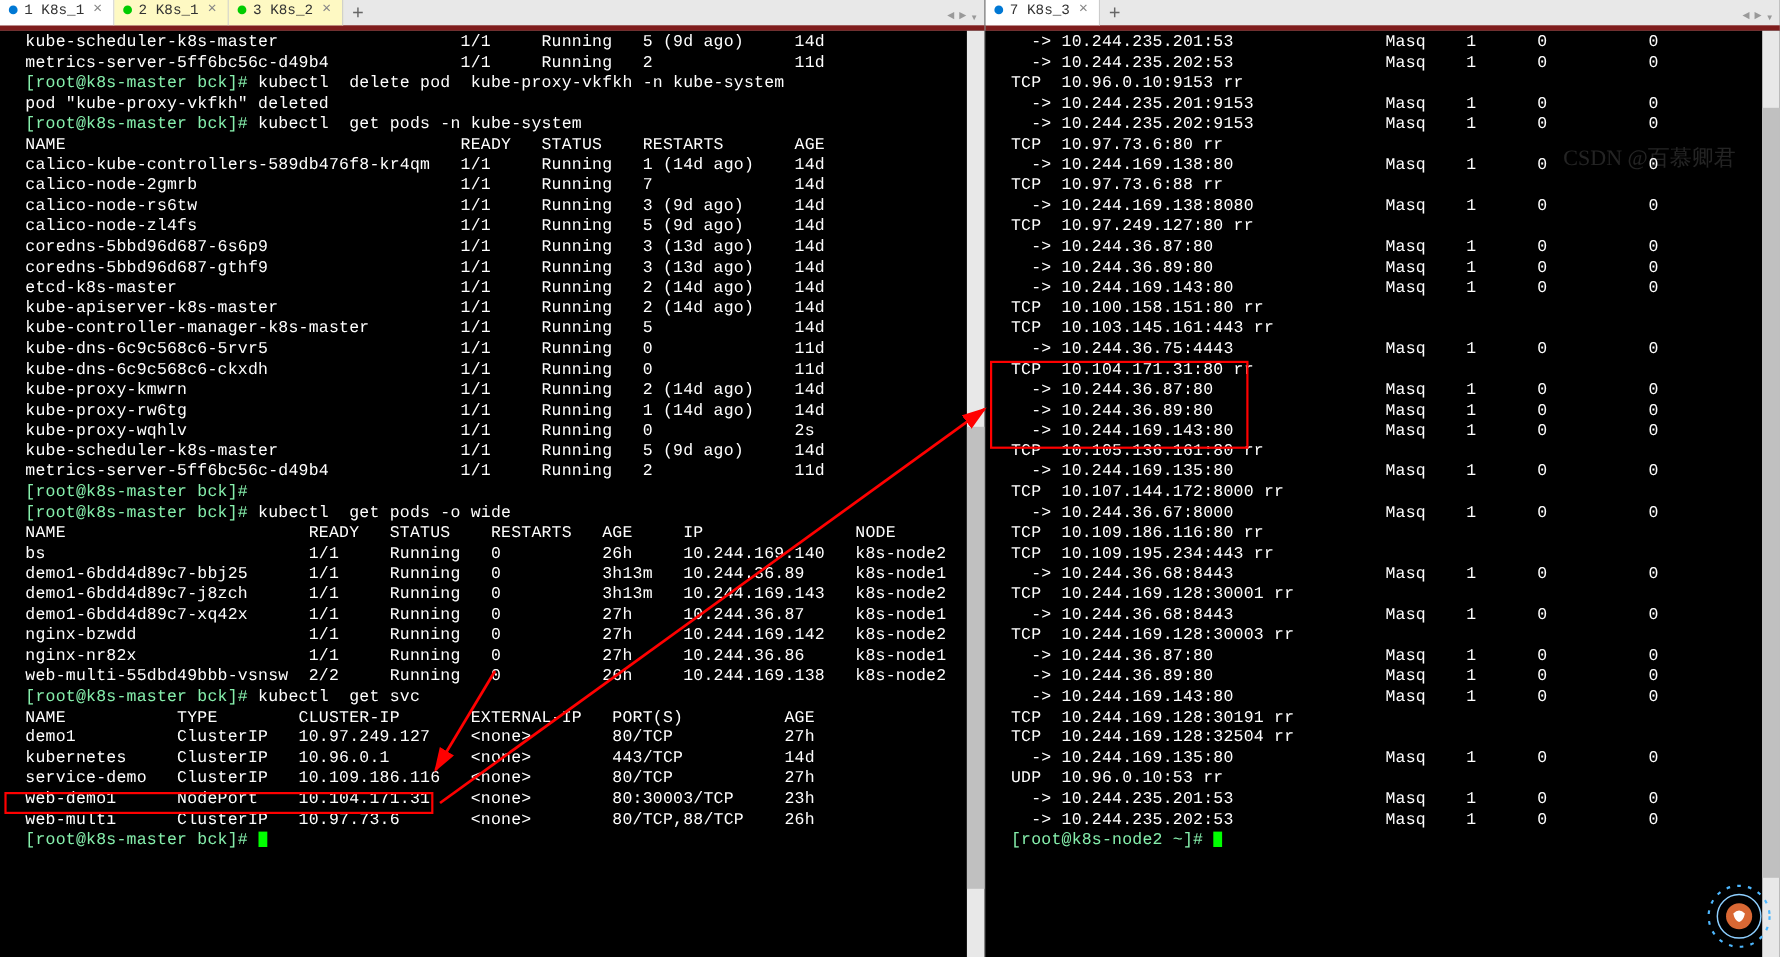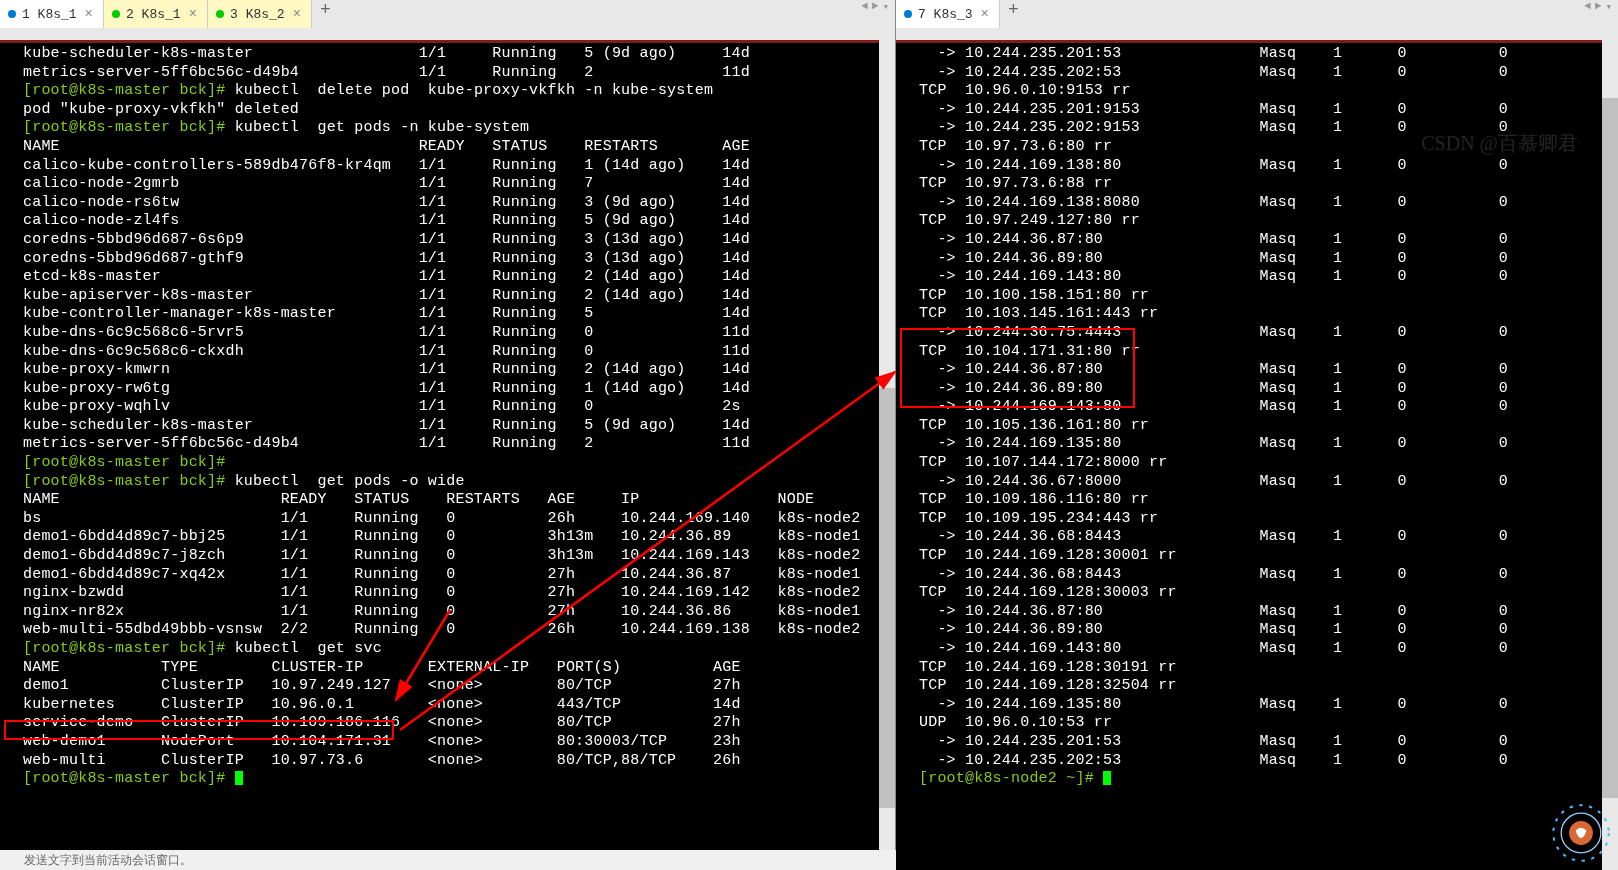--- a/index.html
+++ b/index.html
@@ -1,32 +1,32 @@
 <!DOCTYPE html>
 <html><head>
 <meta charset="utf-8">
 <style>
 *{margin:0;padding:0;box-sizing:border-box}
 body{font-family:"Consolas","Courier New",monospace;font-size:13px;background:#f0f0f0;color:#fff;overflow:hidden;width:1618px;height:870px}
 .container{display:flex;height:100%}
 .pane{display:flex;flex-direction:column;background:#000;position:relative}
 .pane-left{width:896px;border-right:1px solid #888}
 .pane-right{flex:1}
-.tabbar{display:flex;background:#e8e8e8;height:43px;align-items:flex-start;border-bottom:3px solid #7f1d1d}
+.tabbar{display:flex;background:#e8e8e8;height:28px;align-items:flex-end;border-bottom:5px solid #7f1d1d}
 .tab{display:flex;align-items:center;padding:0 8px;height:28px;border-right:1px solid #ccc;background:#fef9c3;cursor:pointer;gap:6px;color:#333}
 .tab.active{background:#fff}
 .tab .dot{width:8px;height:8px;border-radius:50%}
 .dot-blue{background:#0078d4}
 .dot-green{background:#0c0}
 .tab .close{color:#888;font-size:14px;padding:0 2px}
 .tab-add{padding:0 8px;color:#666;font-size:18px;cursor:pointer}
 .tab-nav{margin-left:auto;display:flex;gap:4px;padding:0 6px;color:#999}
 .tab-nav span{cursor:pointer;font-size:11px}
 .term{flex:1;background:#000;padding:2px 23px;overflow:hidden;white-space:pre;line-height:18.6px;font-size:15px;letter-spacing:0.2px;position:relative}
-.prompt{color:#84cc16}
+.prompt{color:#86efac}
 .cursor{display:inline-block;width:8px;height:14px;background:#0f0;vertical-align:middle}
 .scrollbar{position:absolute;right:0;top:28px;bottom:0;width:16px;background:#e8e8e8}
 .thumb{background:#c0c0c0;width:16px;position:absolute}
 .hl-box{position:absolute;border:2px solid red;pointer-events:none}
 .arrow-svg{position:absolute;pointer-events:none;z-index:10}
 .watermark{position:absolute;right:40px;top:130px;color:rgba(200,200,200,0.18);font-size:20px;font-family:Liberation Serif, serif;z-index:5;pointer-events:none}
 .logo-corner{position:absolute;right:4px;bottom:4px;width:66px;height:66px;z-index:20}
 .status-bar{position:absolute;left:0;bottom:0;height:20px;background:#f0f0f0;width:896px;display:flex;align-items:center;padding:0 6px;color:#666;font-size:12px;gap:6px}
 .status-icon{width:12px;height:12px;display:inline-block}
 </style>
@@ -99,24 +99,20 @@
 web-demo1      NodePort    10.104.171.31    &lt;none&gt;        80:30003/TCP     23h
 web-multi      ClusterIP   10.97.73.6       &lt;none&gt;        80/TCP,88/TCP    26h
 <span class="prompt">[root@k8s-master bck]# </span><span class="cursor"></span>
 </div>
     <div class="scrollbar">
       <div class="thumb" style="top:360px;height:420px"></div>
     </div>
 
     <div class="hl-box" style="left:4px;top:720px;width:390px;height:20px"></div>
 
-    <div class="status-bar">
-      <span class="status-icon"></span>
-      <span>发送文字到当前活动会话窗口。</span>
-    </div>
   </div>
 
   <div class="pane pane-right">
     <div class="tabbar" id="tabs-right">
     <div class="tab active">
           <span class="dot dot-blue"></span>
           <span>7 K8s_3</span>
           <span class="close">×</span>
         </div>
         <div class="tab-add">+</div>

